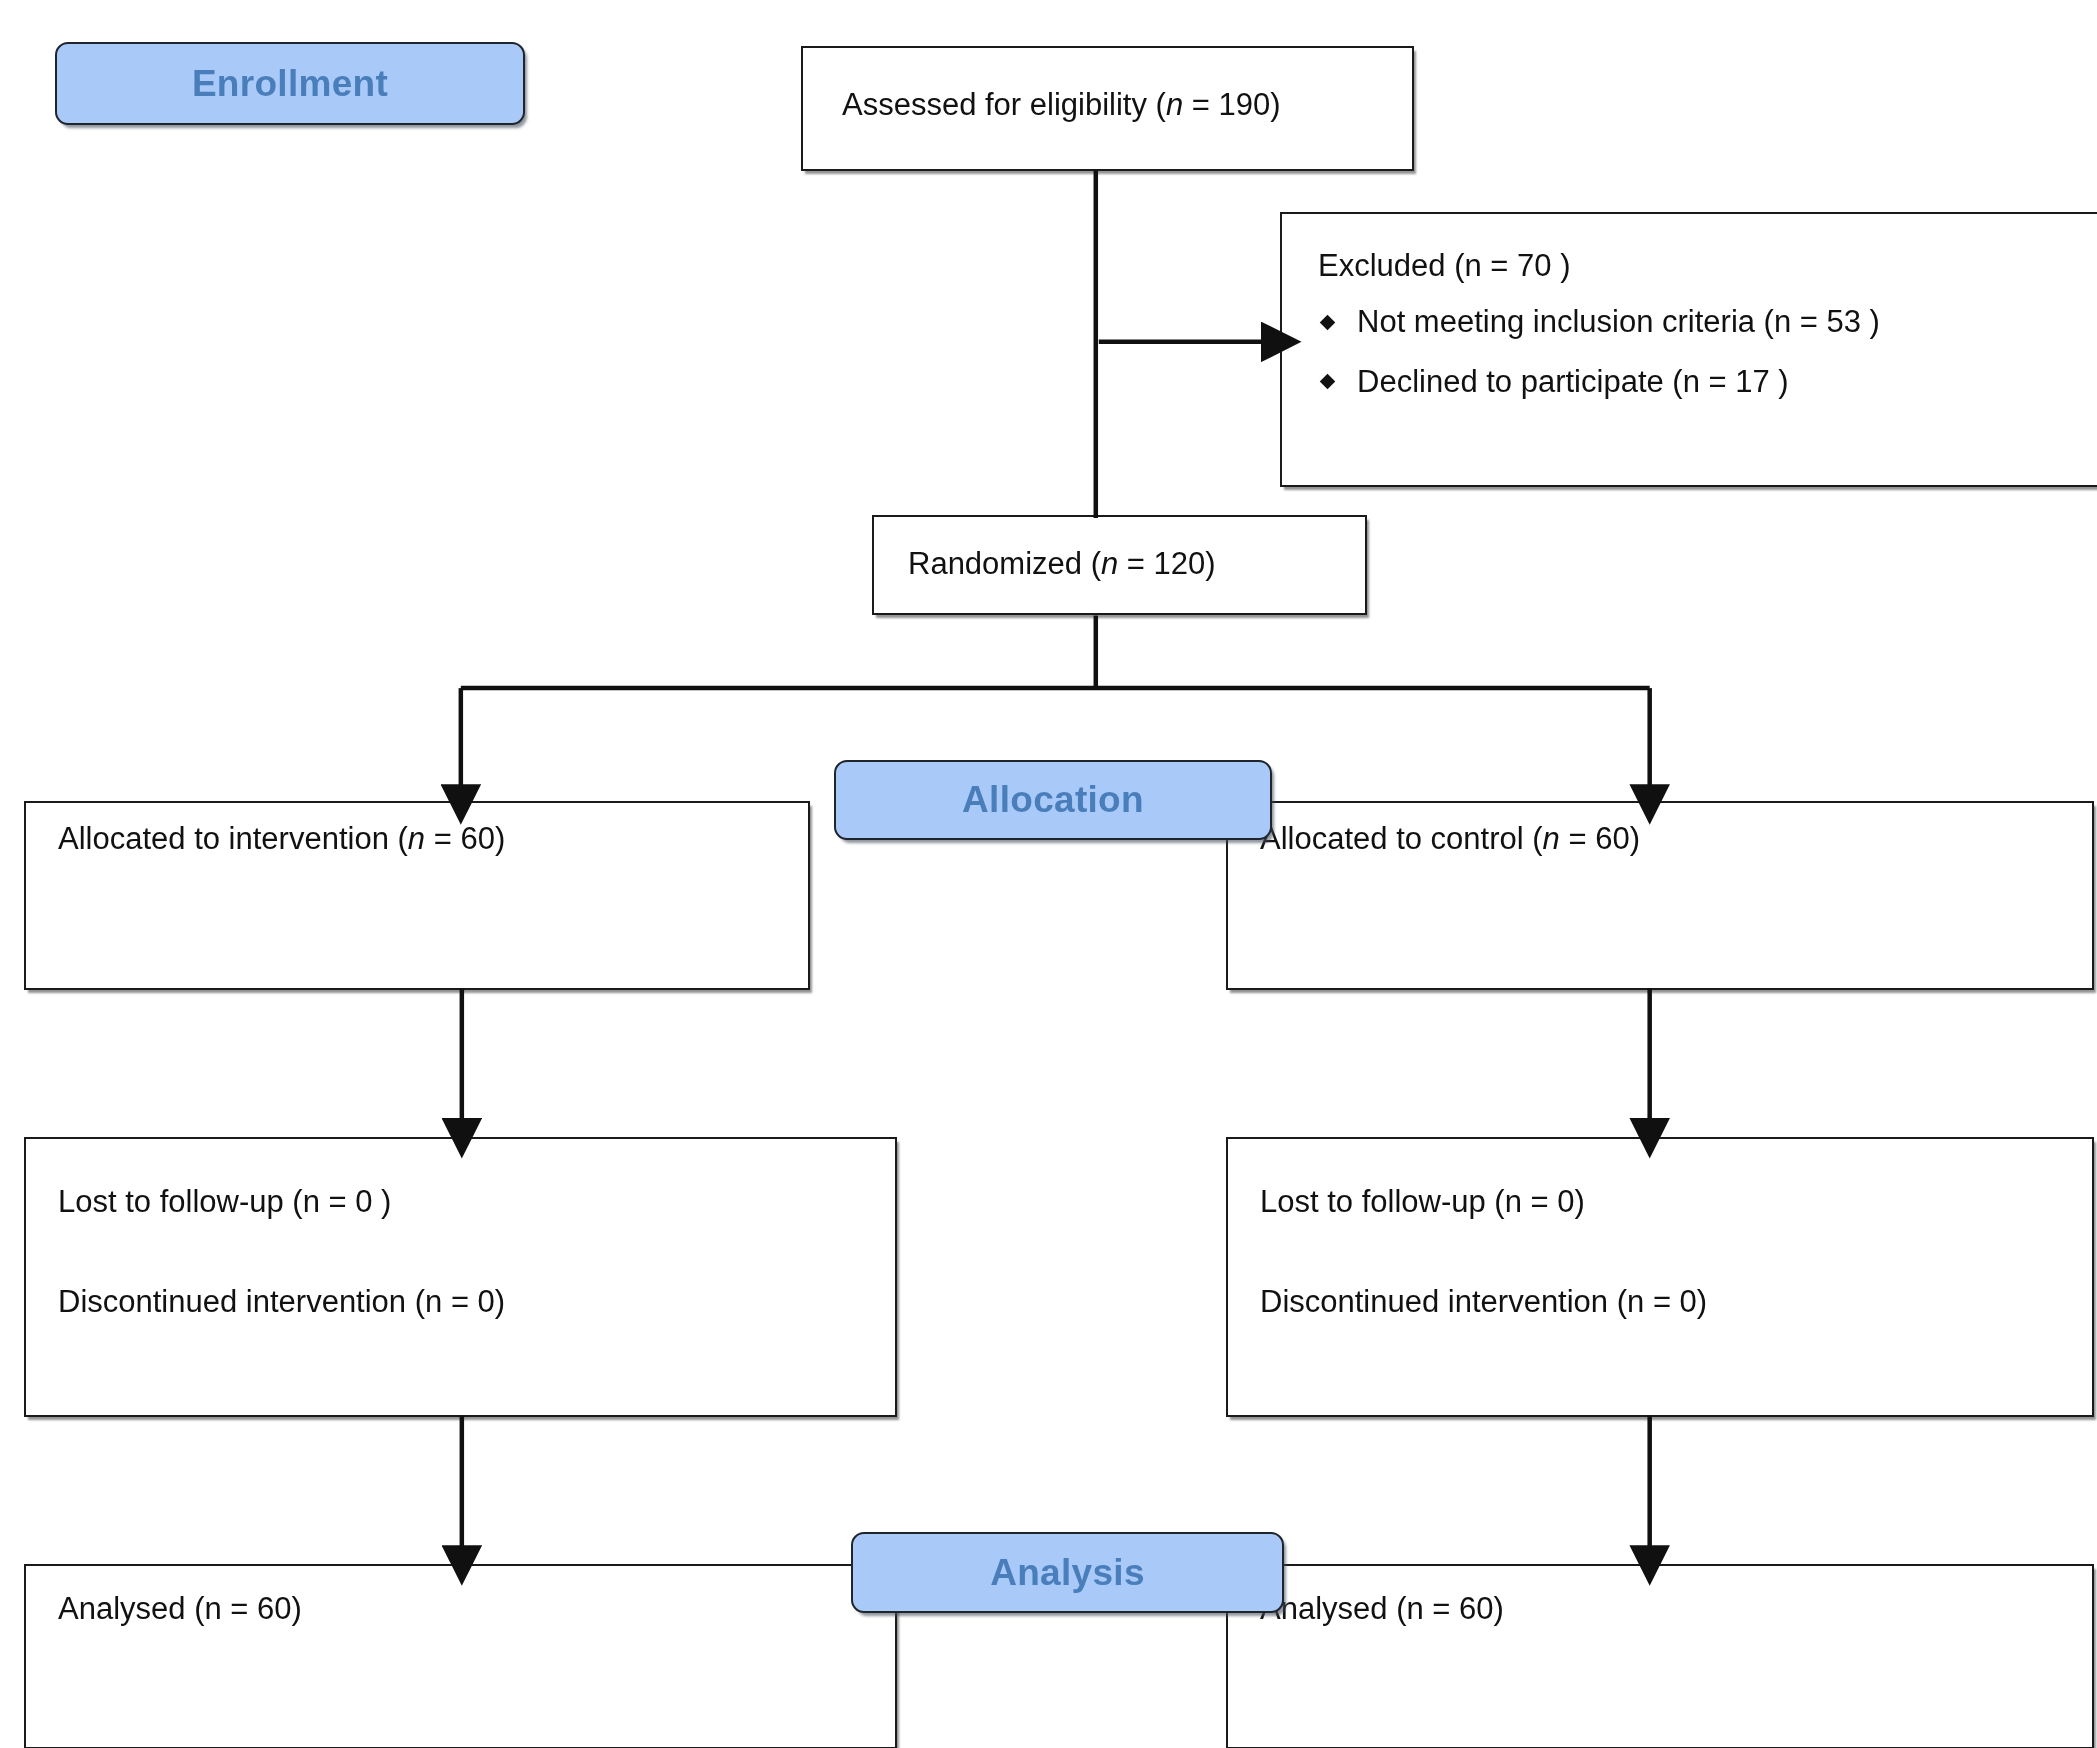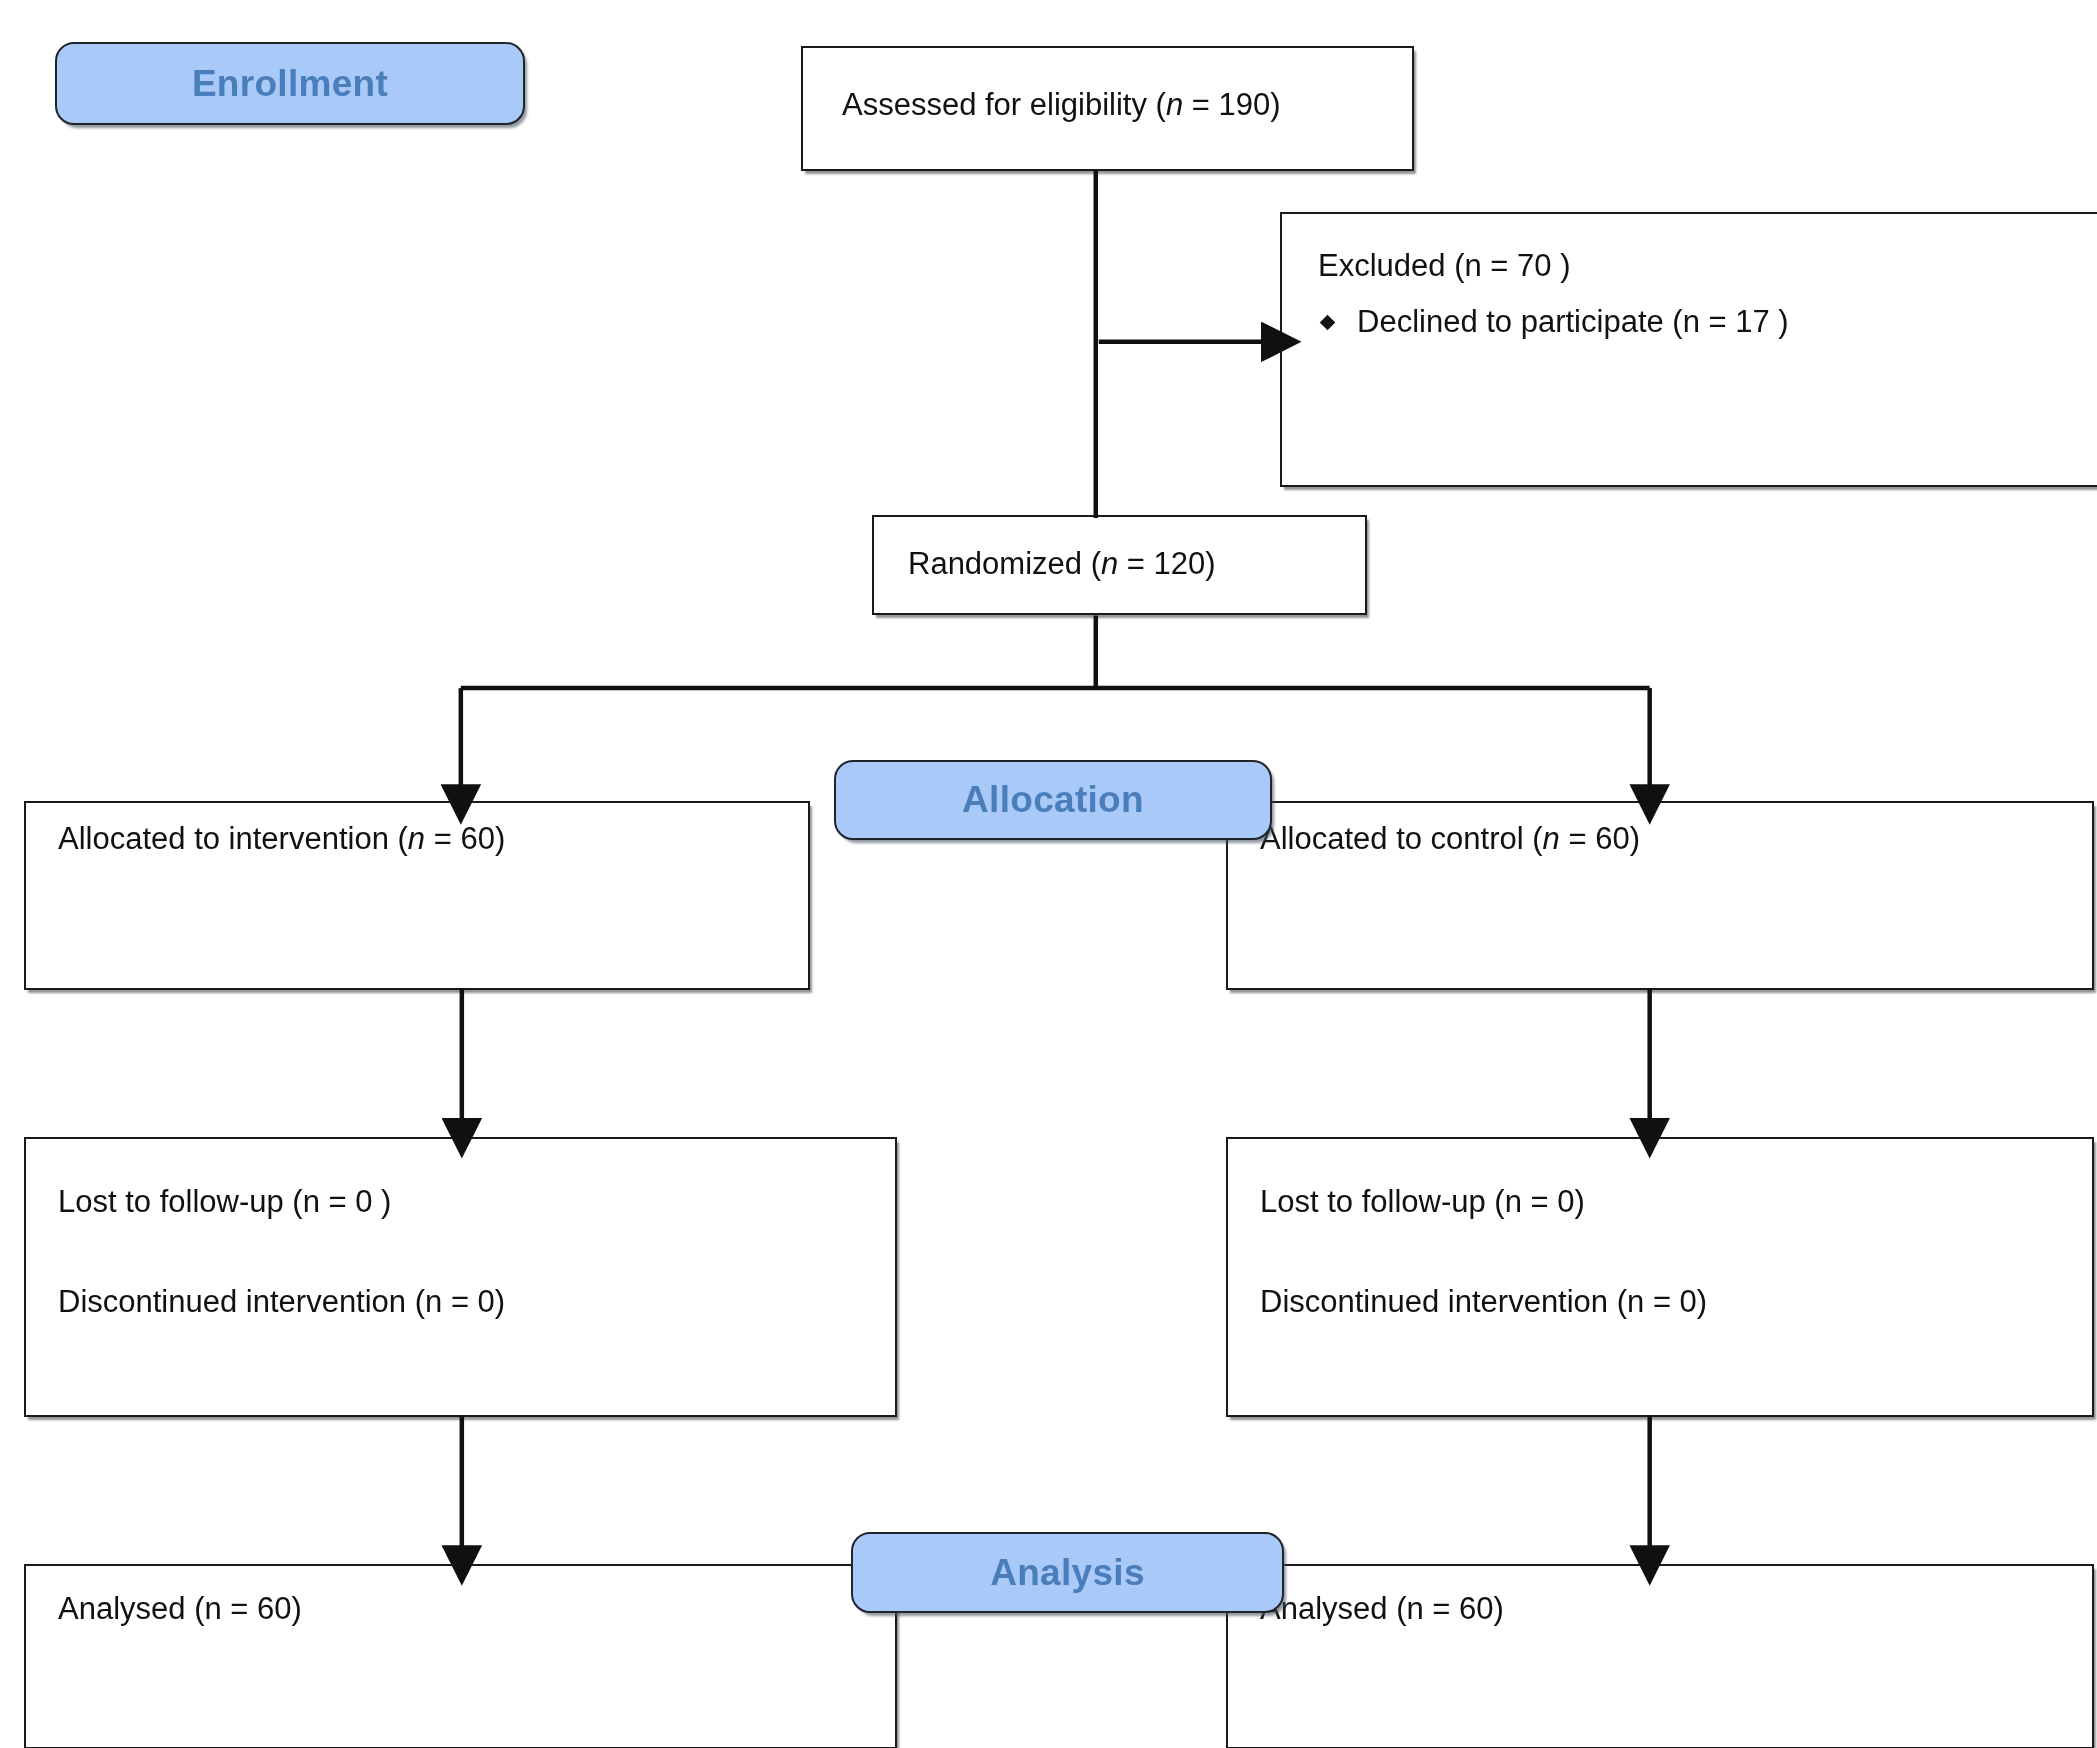--- a/index.html
+++ b/index.html
@@ -25,21 +25,21 @@
     line-height:1.18;
     white-space:nowrap;
   }
   .box .txt i{font-style:italic;}
 
   
   .badge{
     position:absolute;
     background:#a9caf8;
     border:2.5px solid #20242b;
-    border-radius:19px;
+    border-radius:13px;
     box-sizing:border-box;
     box-shadow:3.5px 4px 3px -1.5px rgba(70,80,95,.6);
     display:flex;align-items:center;justify-content:center;
     z-index:40;
   }
   .badge span{
     color:#4a7ebb;
     font-weight:bold;
     font-size:37px;
     letter-spacing:0.3px;
@@ -105,20 +105,24 @@
     </div>
   </div>
 
   <div class="box" style="left:1280px; top:204px; width:956px; height:275px;margin-top:8px;">
     <div class="txt" style="left:36px; top:34px;">
       <span>Excluded  (n = 70 )</span>
     </div>
     <div class="bullets" style="left:36px; top:90px;">
       <div class="bullet-row">
         <span class="dia"></span>
+        <span>Not meeting inclusion criteria (n = 53 )</span>
+      </div>
+      <div class="bullet-row">
+        <span class="dia"></span>
         <span>Declined to participate (n = 17 )</span>
       </div>
     </div>
   </div>
 
   <div class="box" style="left:872px; top:515px; width:495px; height:100px;">
     <div class="txt" style="left:34px; top:29px;">
       <span>Randomized</span>&nbsp;(<i>n</i> = <span>120</span>)
     </div>
   </div>

